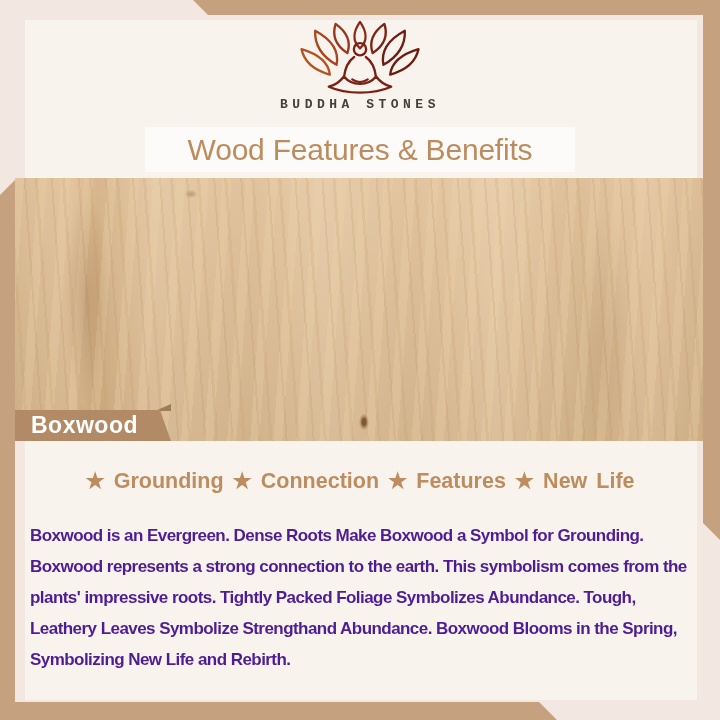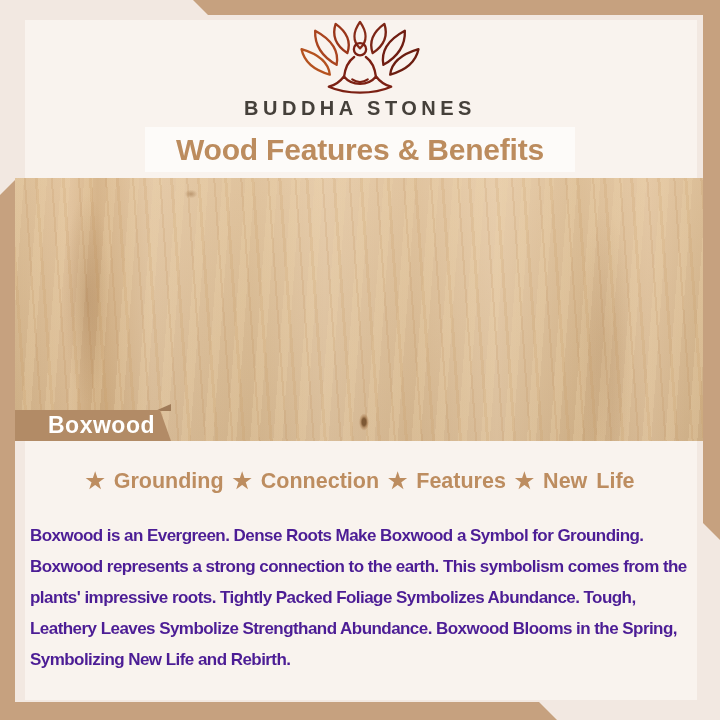--- a/index.html
+++ b/index.html
@@ -18,48 +18,48 @@
   .band-right{right:0;top:0;width:17px;height:540px;
             clip-path:polygon(0 0,100% 0,100% 100%,0 calc(100% - 17px));}
   .band-left{left:0;top:180px;width:15px;height:540px;
             clip-path:polygon(0 15px,100% 0,100% 100%,0 100%);}
   .band-bottom{left:0;bottom:0;width:557px;height:18px;
             clip-path:polygon(0 0,539px 0,100% 100%,0 100%);}
 
   
   .logo-wrap{position:absolute;left:0;top:20px;width:720px;text-align:center;z-index:3;}
   .brand-name{position:absolute;left:0;top:97px;width:720px;text-align:center;
-        font-family:Liberation Sans, sans-serif;font-weight:600;font-size:20px;
+        font-family:Liberation Mono, monospace;font-weight:600;font-size:13px;
         letter-spacing:4.5px;color:#45403a;z-index:3;}
 
   
   .title-bar{position:absolute;left:145px;top:127px;width:430px;height:45px;
         background:#fdfbf9;display:flex;align-items:center;justify-content:center;z-index:3;}
-  .title-bar h1{margin:12px;font-size:30px;font-weight:bold;color:#bc8c5e;letter-spacing:-0.2px;}
+  .title-bar h1{margin:12px;font-size:30px;font-weight:normal;color:#bc8c5e;letter-spacing:-0.2px;}
 
   
   .wood{position:absolute;left:15px;top:178px;width:688px;height:263px;z-index:2;
     background:
       radial-gradient(ellipse 7px 12px at 349px 244px, rgba(110,72,36,.85) 0 28%, rgba(150,100,55,.45) 48%, transparent 72%),
       radial-gradient(ellipse 9px 6px at 176px 16px, rgba(140,95,50,.45), transparent 72%),
       radial-gradient(ellipse 34px 150px at 72px 120px, rgba(130,85,45,.22), transparent 70%),
       radial-gradient(ellipse 40px 190px at 590px 170px, rgba(135,90,48,.14), transparent 72%),
       repeating-linear-gradient(86deg, rgba(185,135,82,.16) 0 2px, transparent 2px 11px,
           rgba(200,155,100,.20) 11px 14px, transparent 14px 27px),
       repeating-linear-gradient(94deg, rgba(235,210,170,.30) 0 9px, transparent 9px 23px),
       linear-gradient(180deg, rgba(255,255,255,.10), rgba(0,0,0,.05)),
       linear-gradient(90deg,#d8b78c 0%,#e0bf96 8%,#d3ae80 12%,#e2c49e 20%,#dcbc92 34%,
           #e4c7a2 45%,#ddbd94 58%,#e6c9a4 70%,#d9b88d 82%,#e2c39c 92%,#d7b68b 100%);}
 
   
   .photo-label{position:absolute;left:0;top:410px;width:172px;height:31px;z-index:4;
         box-sizing:border-box;background:#b28b66;
         clip-path:polygon(0 0,160px 0,171px 100%,0 100%);
         color:#ffffff;font-weight:bold;font-size:23px;line-height:30px;
-        padding-left:48px;letter-spacing:0.5px;}
+        padding-left:31px;letter-spacing:0.5px;}
   .label-fold{position:absolute;left:155px;top:404px;width:16px;height:7px;z-index:3;
         background:#a07b58;clip-path:polygon(0 100%,100% 100%,100% 0);}
 
   
   .features-line{position:absolute;left:0;top:468px;width:720px;text-align:center;z-index:3;
         color:#bd8d60;font-size:21.5px;font-weight:bold;word-spacing:3px;}
 
   
   .paragraph{position:absolute;left:30px;top:503px;width:668px;z-index:3;
         font-size:17px;font-weight:bold;line-height:31px;color:#4c1d95;

